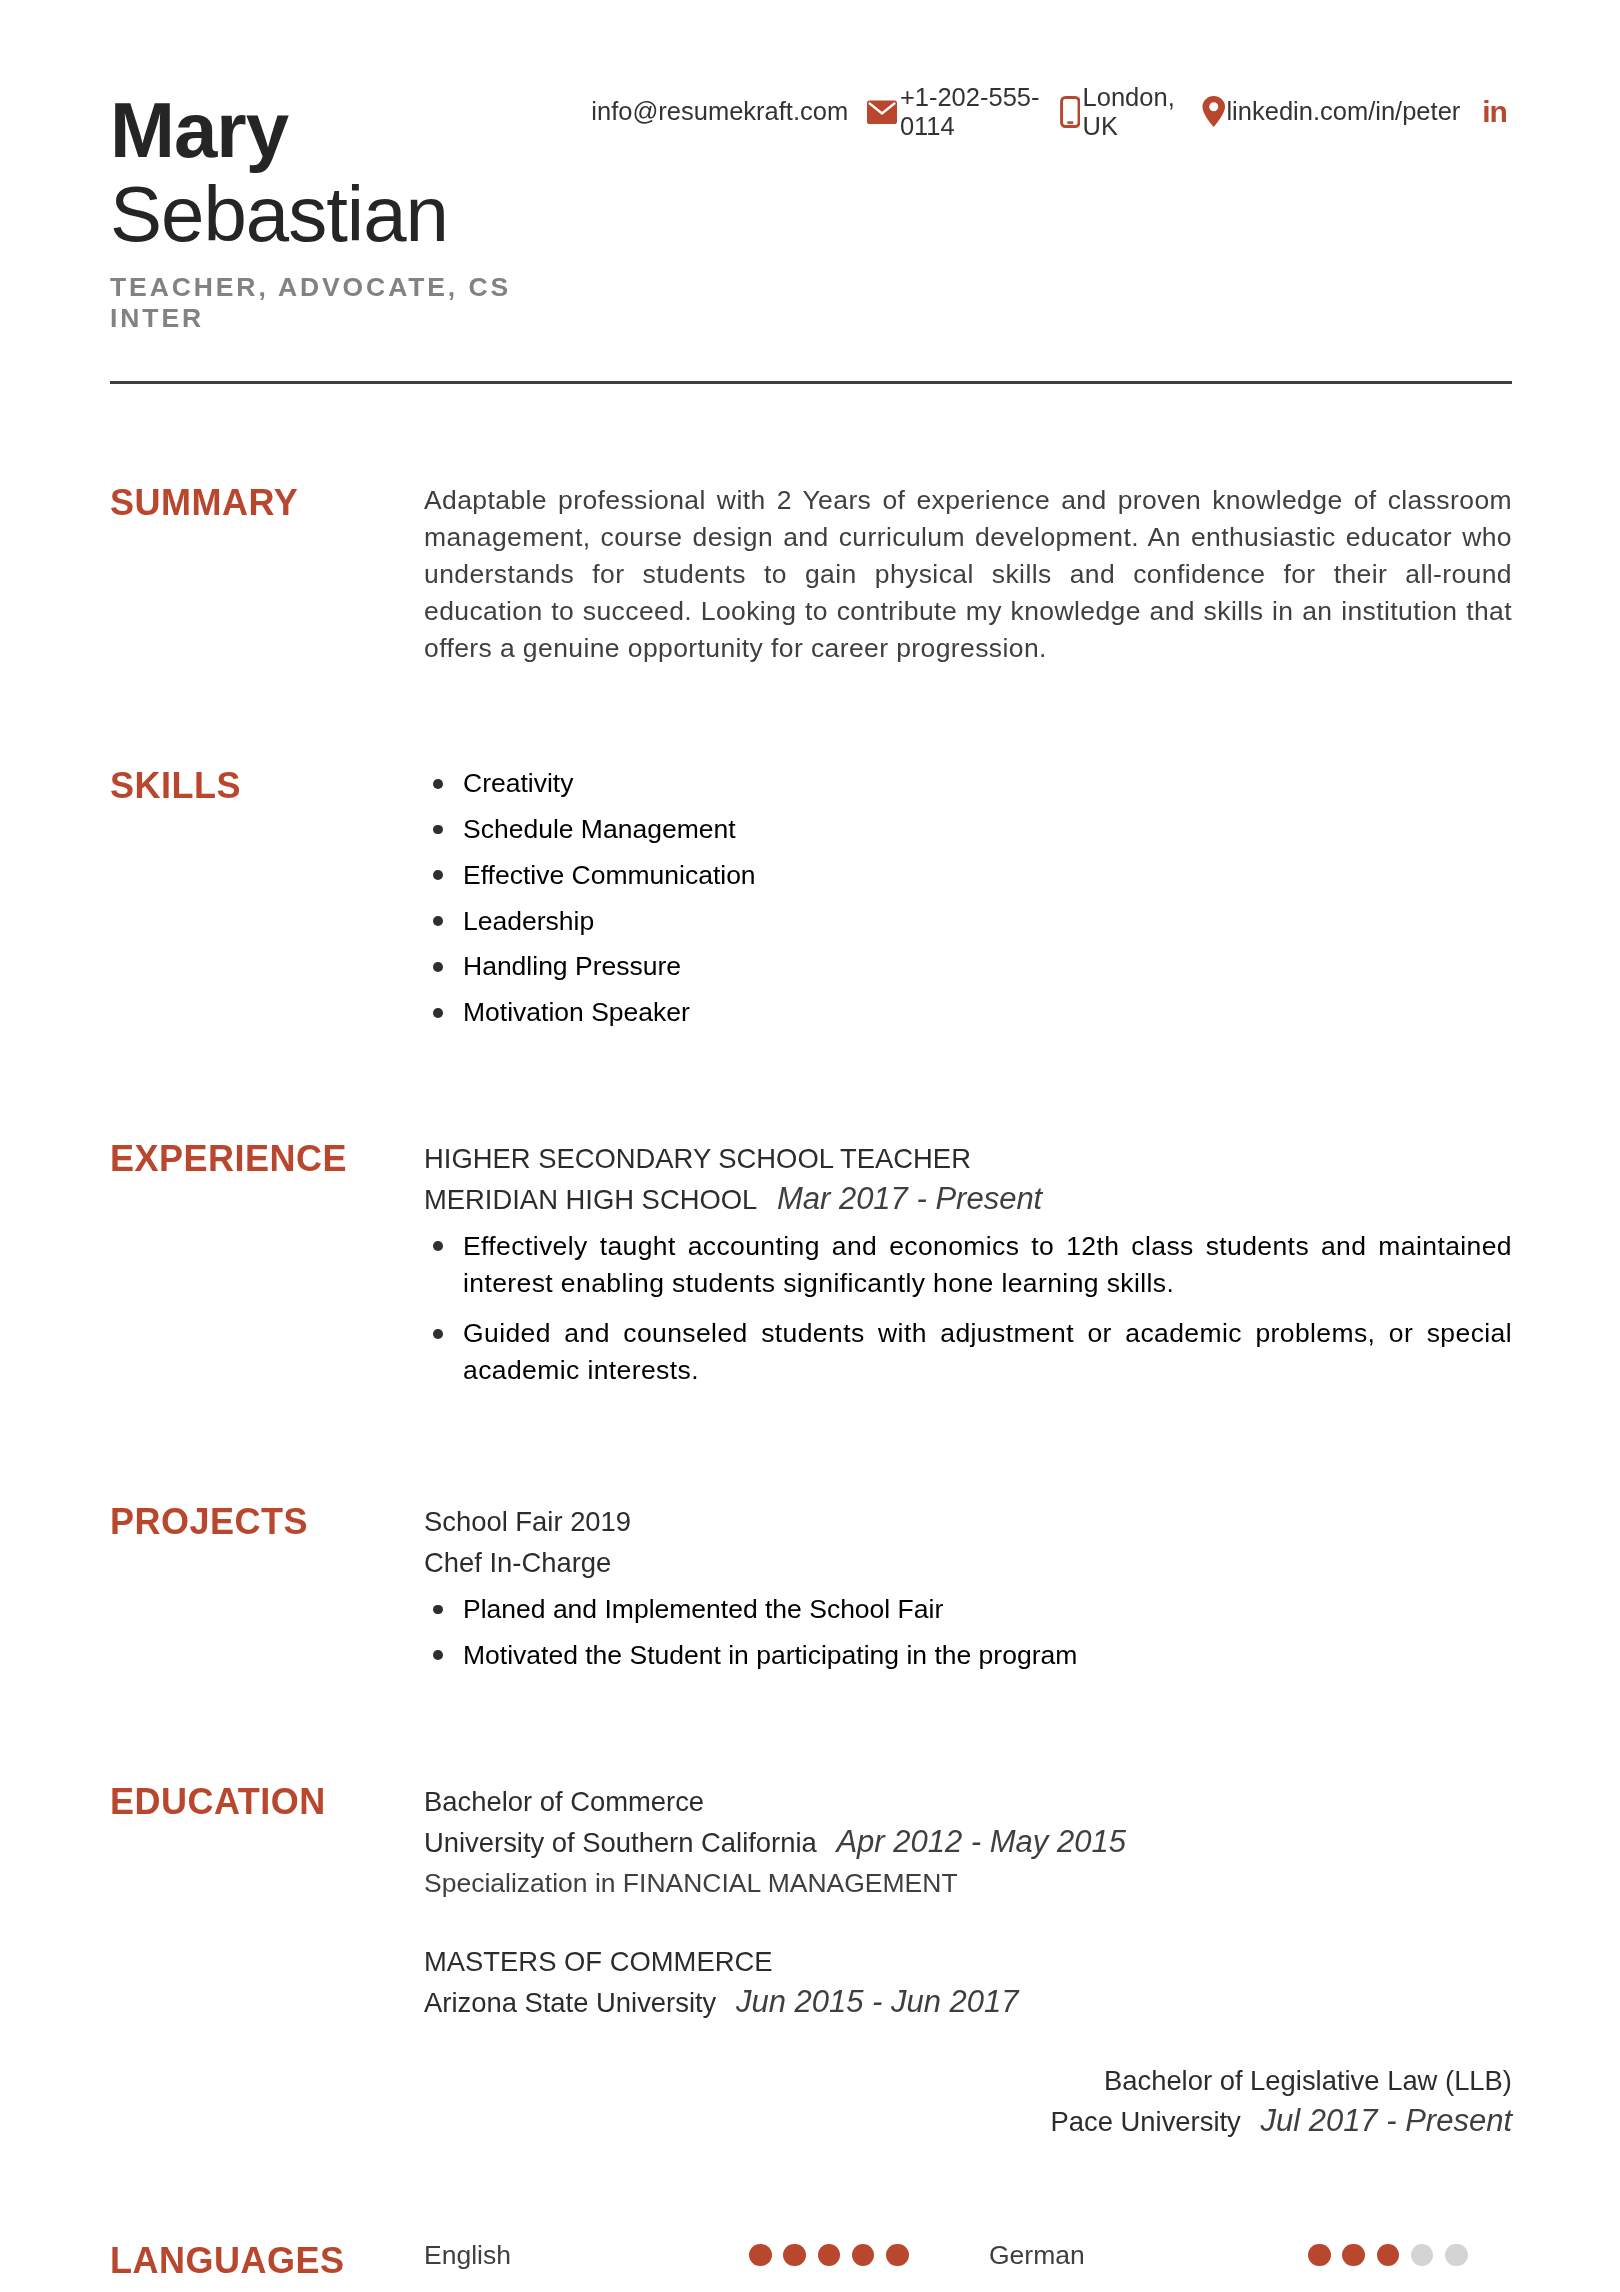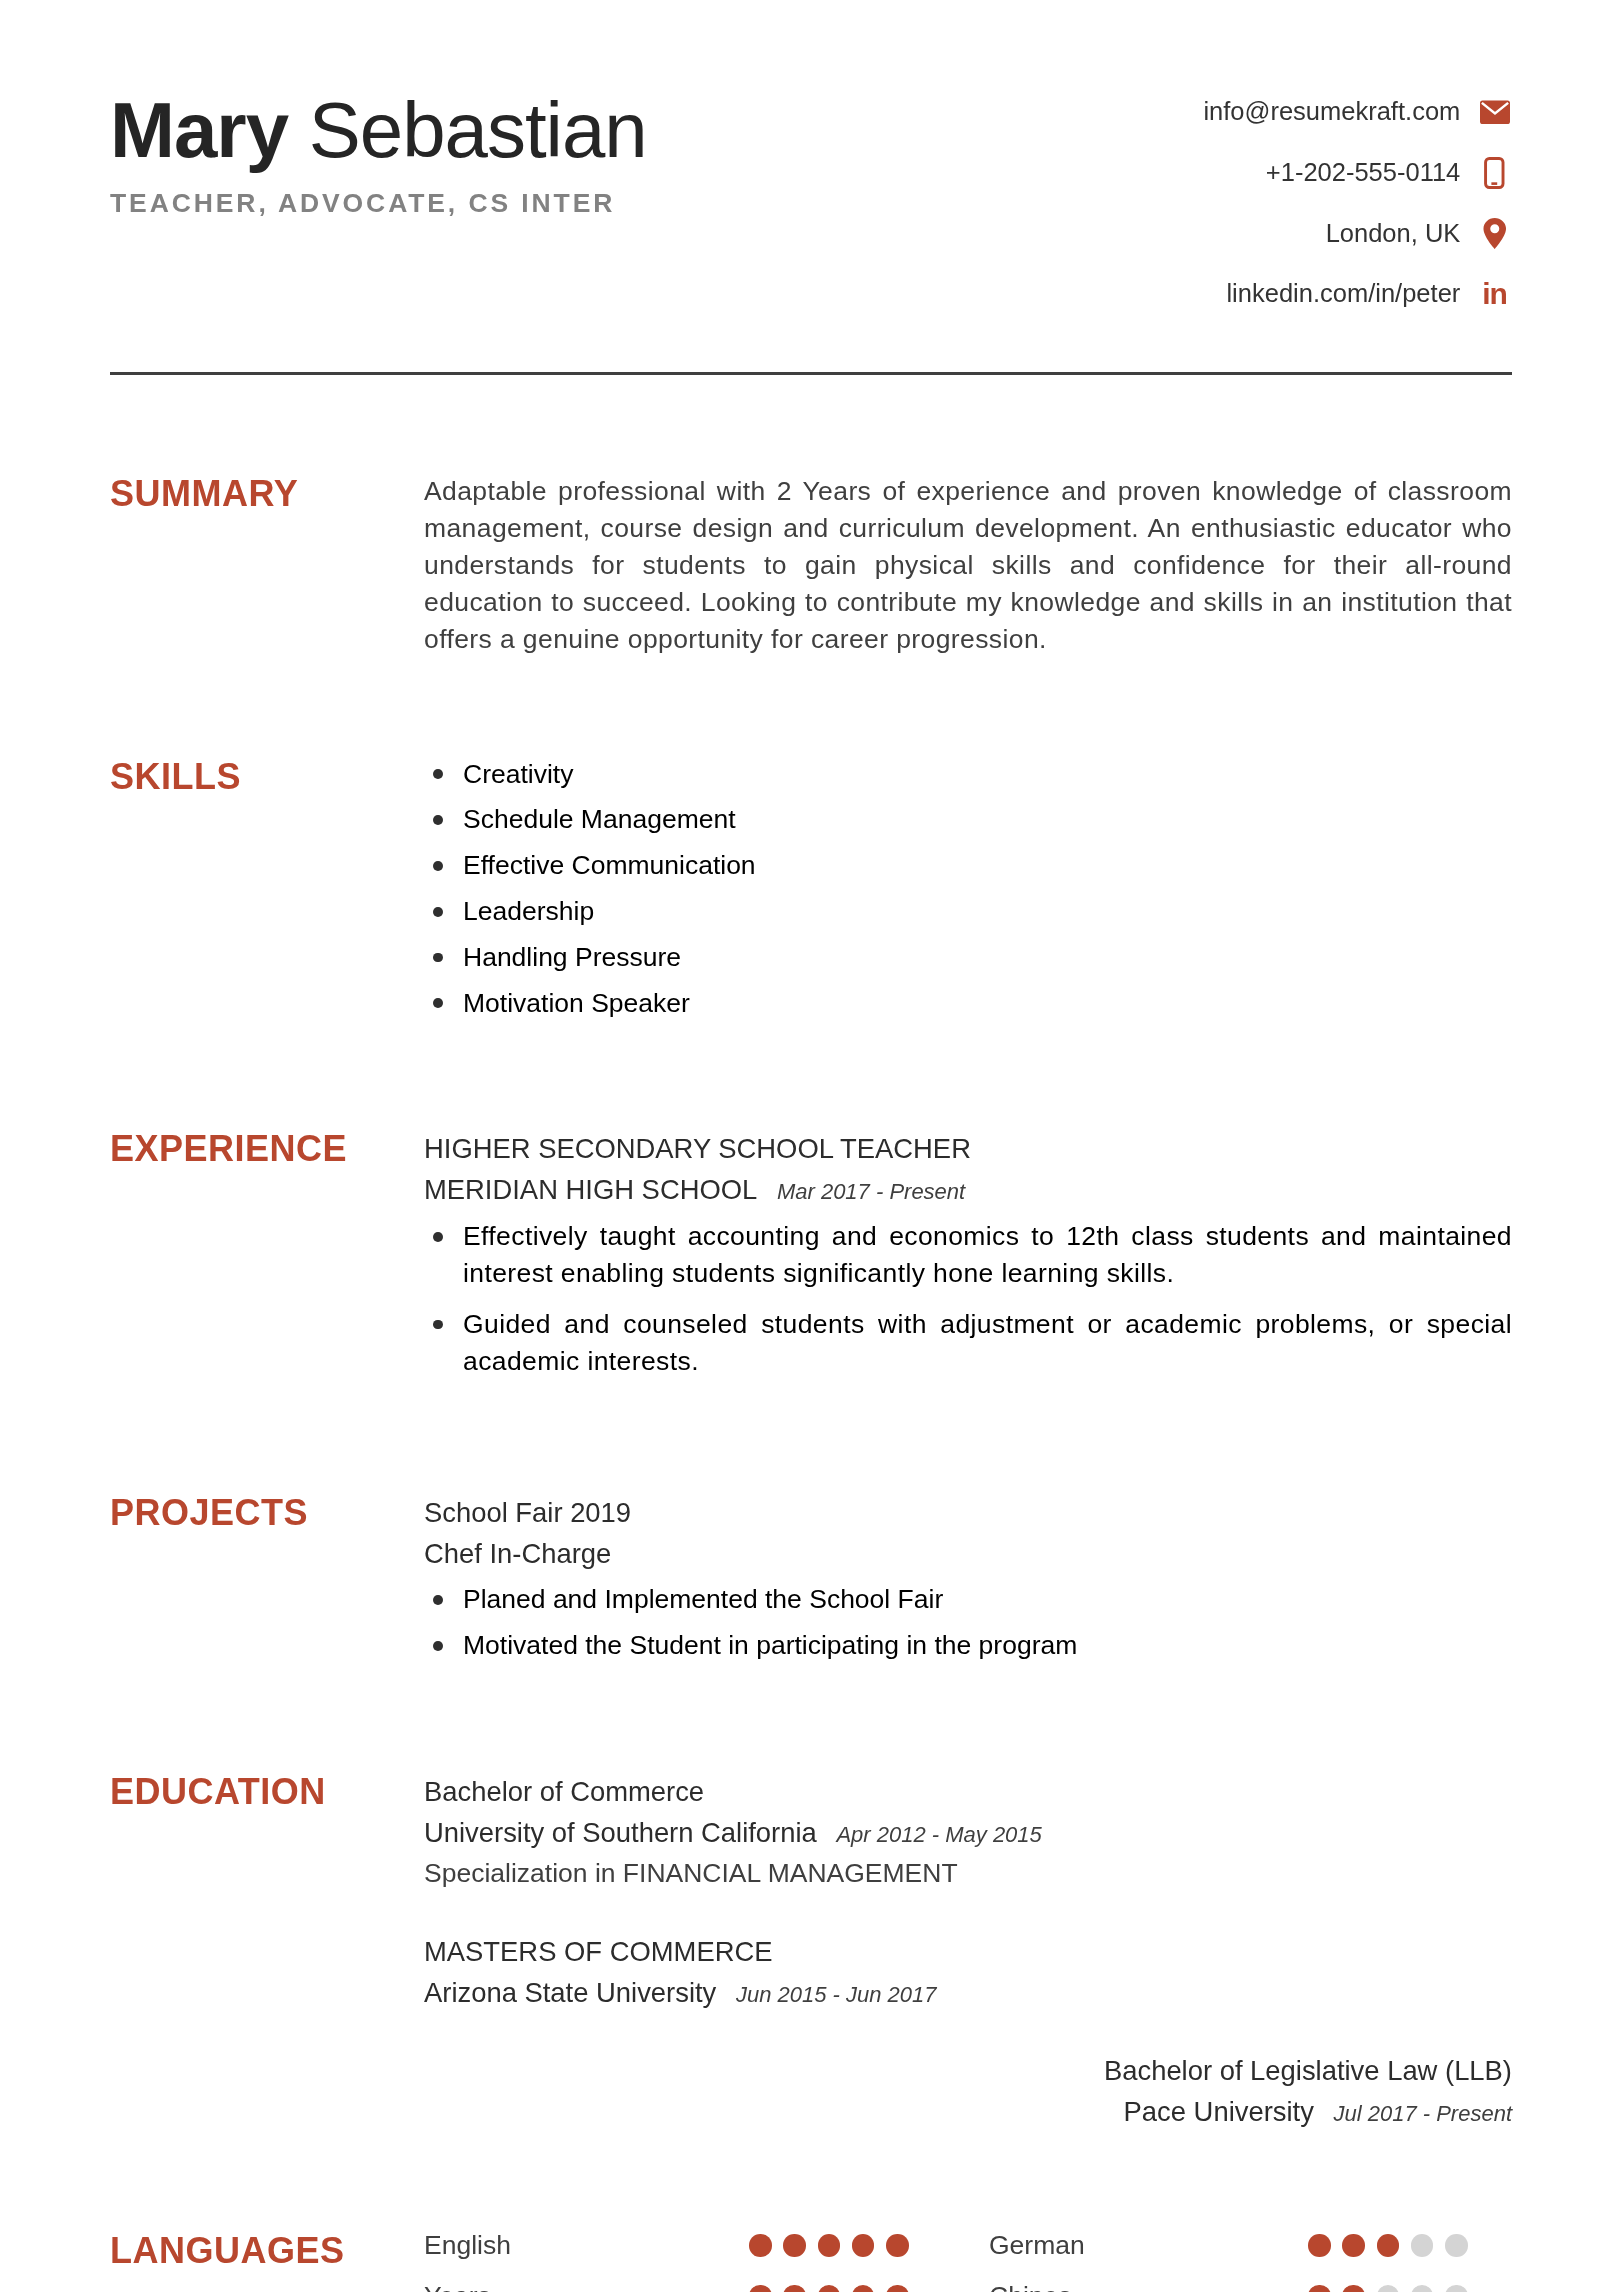--- a/index.html
+++ b/index.html
@@ -19,21 +19,21 @@
   .header { display: flex; justify-content: space-between; align-items: flex-start; }
   .name { font-size: 78px; line-height: 1.08; color: #252525; font-weight: 400; letter-spacing: -1px; }
   .name .first { font-weight: 700; }
   .job-title {
     margin-top: 15.7px;
     font-size: 26.5px;
     font-weight: 700;
     letter-spacing: 2.9px;
     color: #828282;
   }
-  .contacts { display: flex; flex-direction: column; align-items: flex-end; padding-top: 5.9px; gap: 12px; }
+  .contacts { display: flex; flex-direction: row; align-items: flex-end; padding-top: 5.9px; }
   .contact-row { display: flex; align-items: center; justify-content: flex-end; gap: 16.7px; margin-bottom: 12.7px; height: 36px; }
   .contact-text { font-size: 25.5px; color: #333333; }
   .cicon { width: 35px; display: flex; justify-content: center; align-items: center; }
   .linkedin-glyph { font-weight: 800; font-size: 30px; color: #b8472e; letter-spacing: -1px; line-height: 1; }
 
   .divider { border: none; border-top: 3.9px solid #3f3f3f; margin-top: 47px; }
 
   
   .section { display: flex; margin-top: 98px; }
   .section-label {
@@ -65,21 +65,21 @@
     left: 8.8px;
     top: 13.7px;
     width: 9.8px;
     height: 9.8px;
     border-radius: 50%;
     background: #2f2f2f;
   }
   ul.dotted.justified li { text-align: justify; letter-spacing: 0.4px; margin-bottom: 13.7px; }
 
   .bold-line { font-size: 27.4px; font-weight: 400; color: #2c2c2c; line-height: 41px; }
-  .dates { font-size: 22px; font-style: italic; font-weight: 400; color: #3f3f3f; margin-left: 19.6px; }
+  .dates { font-size: 31px; font-style: italic; font-weight: 400; color: #3f3f3f; margin-left: 19.6px; }
   .sub-note { font-size: 26.5px; color: #3f3f3f; line-height: 41px; }
 
   .exp-header { margin-bottom: 5.9px; }
   .exp-bullets { margin-top: 7.8px; }
 
   .edu-entry { margin-bottom: 37px; }
   .edu-entry:last-child { margin-bottom: 0; text-align: right; }
 
   
   .lang-grid {

